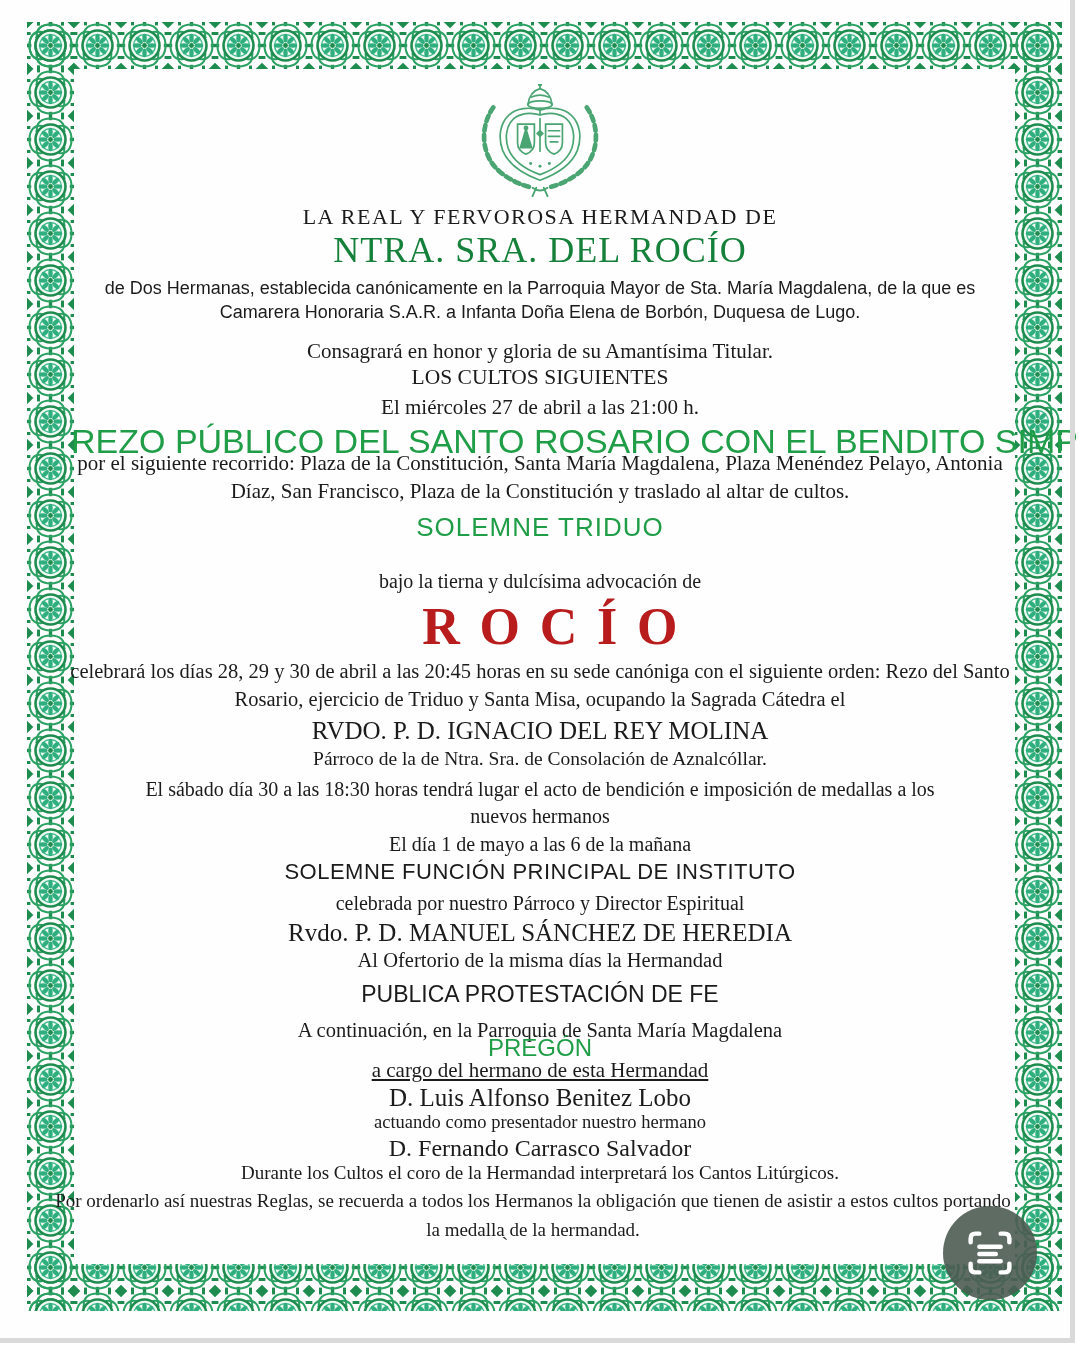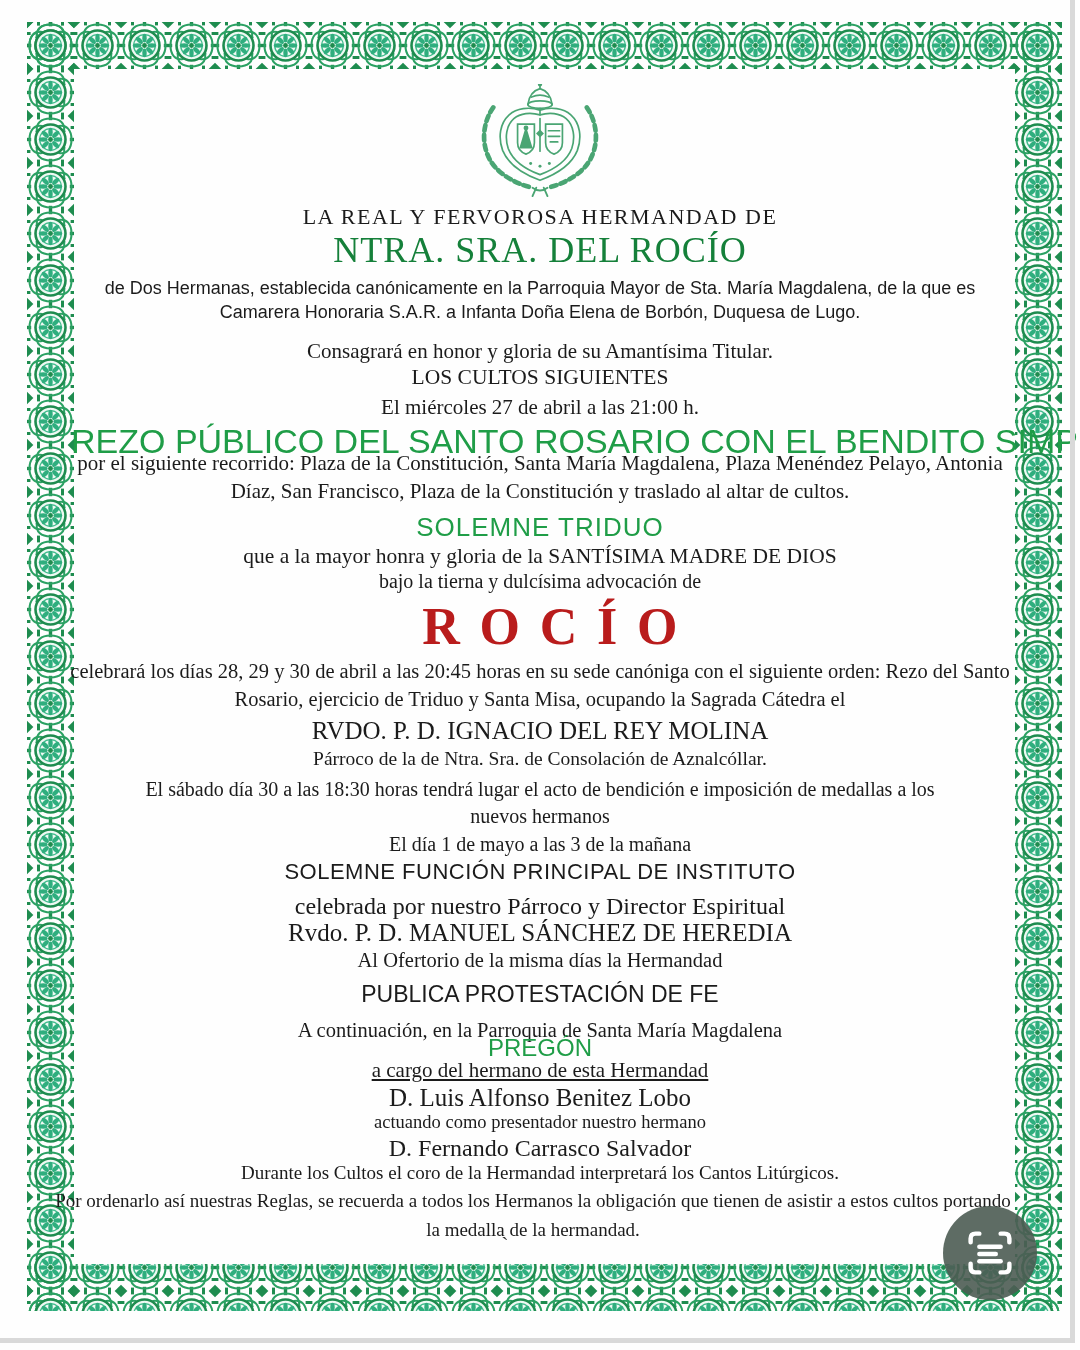--- a/index.html
+++ b/index.html
@@ -148,30 +148,29 @@
   <div class="ln" style="top:203px;font-size:22px;letter-spacing:1.5px;">LA REAL Y FERVOROSA HERMANDAD DE</div>
   <div class="ln b green-title" style="top:228px;font-size:36px;letter-spacing:1px;">NTRA. SRA. DEL ROCÍO</div>
   <div class="ln wrap sans" style="top:276px;font-size:18px;line-height:24px;left:85px;width:910px;">de Dos Hermanas, establecida canónicamente en la Parroquia Mayor de Sta. María Magdalena, de la que es Camarera Honoraria S.A.R. a Infanta Doña Elena de Borbón, Duquesa de Lugo.</div>
 
   <div class="ln" style="top:338px;font-size:21px;">Consagrará en honor y gloria de su Amantísima Titular.</div>
   <div class="ln b" style="top:364px;font-size:21.5px;">LOS CULTOS SIGUIENTES</div>
   <div class="ln" style="top:394px;font-size:21px;">El miércoles 27 de abril a las 21:00 h.</div>
   <div class="ln sans b green-head" style="top:420px;font-size:34px;">REZO PÚBLICO DEL SANTO ROSARIO CON EL BENDITO SIMPECADO</div>
   <div class="ln wrap" style="top:450px;font-size:21px;line-height:27.5px;left:75px;width:930px;">por el siguiente recorrido: Plaza de la Constitución, Santa María Magdalena, Plaza Menéndez Pelayo, Antonia Díaz, San Francisco, Plaza de la Constitución y traslado al altar de cultos.</div>
   <div class="ln sans b green-head" style="top:511px;font-size:26px;letter-spacing:1px;">SOLEMNE TRIDUO</div>
-  <div class="ln" style="top:543px;font-size:21.5px;">que a la mayor honra y gloria de la SANTÍSIMA MADRE DE DIOS</div>
   <div class="ln" style="top:569px;font-size:20px;">bajo la tierna  y dulcísima advocación de</div>
   <div class="ln rocio green-rocio" style="top:594px;">ROCÍO</div>
   <div class="ln wrap" style="top:658px;font-size:20.5px;line-height:27.5px;left:55px;width:970px;">celebrará los días 28, 29 y 30 de abril a las 20:45 horas en su sede canóniga con el siguiente orden: Rezo del Santo Rosario, ejercicio de Triduo y Santa Misa, ocupando la Sagrada Cátedra el</div>
   <div class="ln b" style="top:715px;font-size:25px;">RVDO. P. D. IGNACIO DEL REY MOLINA</div>
   <div class="ln" style="top:747px;font-size:19.5px;">Párroco de la de Ntra. Sra. de Consolación de Aznalcóllar.</div>
   <div class="ln wrap" style="top:776px;font-size:20px;line-height:27px;left:140px;width:800px;">El sábado día 30 a las 18:30 horas tendrá lugar el acto de bendición e imposición de medallas a los nuevos hermanos</div>
-  <div class="ln" style="top:832px;font-size:20px;">El día 1 de mayo a las 3 de la mañana</div>
+  <div class="ln" style="top:832px;font-size:20px;">El día 1 de mayo a las 6 de la mañana</div>
   <div class="ln sans b" style="top:858px;font-size:22px;letter-spacing:0.5px;">SOLEMNE FUNCIÓN PRINCIPAL DE INSTITUTO</div>
-  <div class="ln" style="top:891px;font-size:24px;">celebrada por nuestro Párroco y Director Espiritual</div>
+  <div class="ln" style="top:891px;font-size:20px;">celebrada por nuestro Párroco y Director Espiritual</div>
   <div class="ln b" style="top:917px;font-size:25px;">Rvdo. P. D. MANUEL SÁNCHEZ DE HEREDIA</div>
   <div class="ln" style="top:948px;font-size:20.5px;">Al  Ofertorio de la misma días la Hermandad</div>
   <div class="ln sans b" style="top:980px;font-size:23px;">PUBLICA PROTESTACIÓN DE FE</div>
   <div class="ln" style="top:1010px;font-size:20.5px;margin-top:8px;">A continuación, en la Parroquia de Santa María Magdalena</div>
   <div class="ln sans b green-head" style="top:1033px;font-size:24px;">PREGÓN</div>
   <div class="ln" style="top:1057px;font-size:21px;text-decoration:underline;">a cargo del hermano de esta Hermandad</div>
   <div class="ln b" style="top:1082px;font-size:25px;">D. Luis Alfonso Benitez Lobo</div>
   <div class="ln" style="top:1111px;font-size:18.5px;">actuando como presentador nuestro hermano</div>
   <div class="ln b" style="top:1133px;font-size:24px;">D. Fernando Carrasco Salvador</div>
   <div class="ln" style="top:1161px;font-size:19px;">Durante los Cultos el coro de la Hermandad interpretará los Cantos Litúrgicos.</div>

